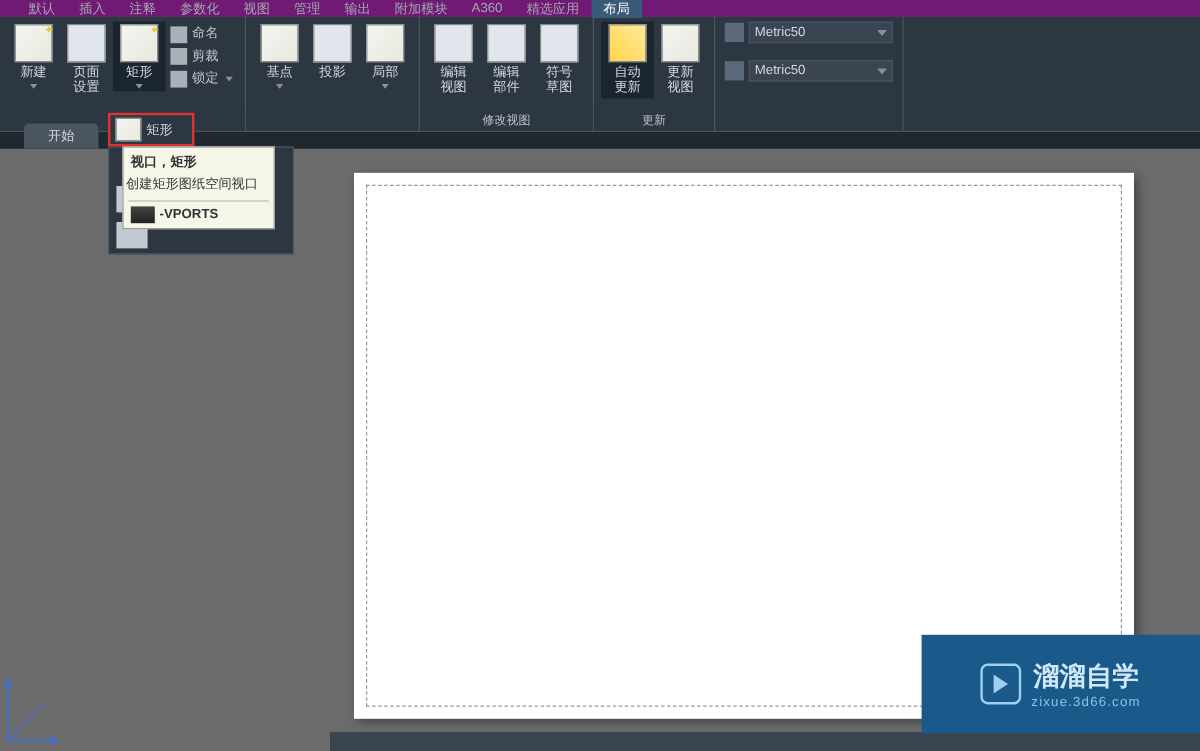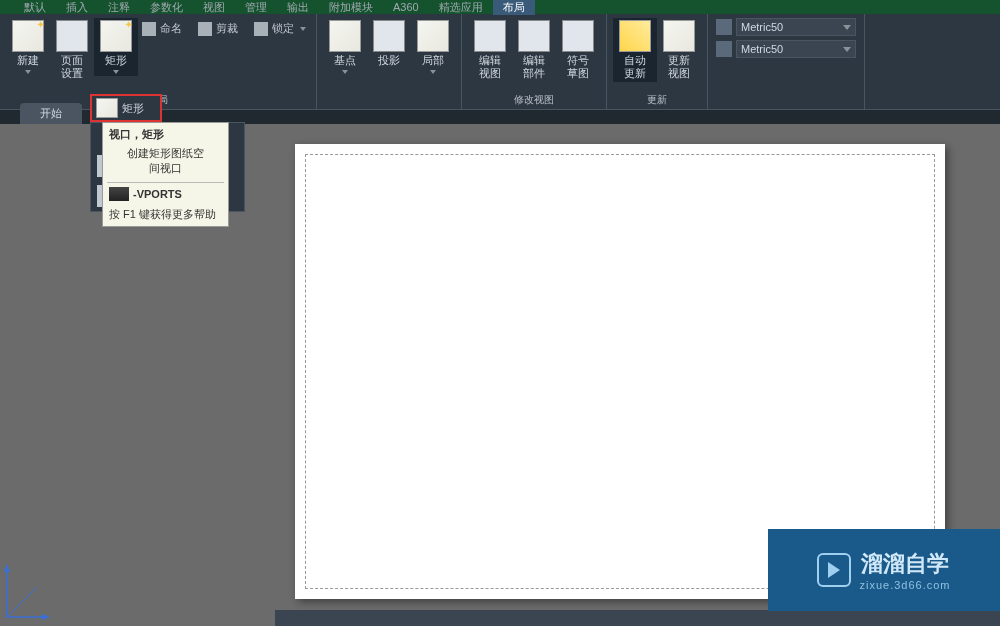--- a/index.html
+++ b/index.html
@@ -1,42 +1,42 @@
 <!DOCTYPE html>
 <html><head>
   <meta charset="utf-8">
   <style>
     * { margin: 0; padding: 0; box-sizing: border-box; font-family: "Microsoft YaHei", sans-serif; }
     body { background: #6b6b6b; width: 1000px; height: 626px; overflow: hidden; position: relative; }
     
-    .menubar { background: #14532d; height: 14px; display: flex; align-items: center; font-size: 11px; color: #a0a8b0; padding-left: 14px; }
+    .menubar { background: #701a75; height: 14px; display: flex; align-items: center; font-size: 11px; color: #a0a8b0; padding-left: 14px; }
     .menubar-item { padding: 0 10px; cursor: pointer; }
     .menubar-item.active { background: #3a5a7a; color: #fff; }
     
     .ribbon { background: #2d3741; height: 96px; display: flex; border-bottom: 1px solid #4a5561; }
     
     .ribbon-panel { display: flex; flex-direction: column; border-right: 1px solid #4a5561; }
     .ribbon-panel-buttons { flex: 1; display: flex; align-items: flex-start; padding: 4px 6px 0; }
     .ribbon-panel-title { text-align: center; font-size: 10px; color: #b8c0c8; padding: 2px 0; background: #2d3741; }
     
     .big-btn { display: flex; flex-direction: column; align-items: center; gap: 2px; padding: 2px 6px; cursor: pointer; }
     .big-btn.active { background: #1a2530; }
     .big-btn-icon { width: 32px; height: 32px; background: #c8d0d8; display: flex; align-items: center; justify-content: center; }
     .big-btn-icon.page { background: #e0e6ec; border: 1px solid #888; }
     .big-btn-icon.paper { background: linear-gradient(135deg, #f5f5f0, #e8e8e0); border: 1px solid #999; position: relative; }
     .big-btn-icon.paper.star::after { content: '✦'; position: absolute; top: -2px; right: -2px; color: #f5c542; font-size: 10px; }
     .big-btn-icon.auto { background: linear-gradient(45deg, #ffd54a, #ffeb9c); border: 1px solid #999; }
     .big-btn-label { font-size: 11px; color: #d0d8e0; text-align: left; line-height: 1.2; }
     .drop-arrow { width: 0; height: 0; border-left: 3px solid transparent; border-right: 3px solid transparent; border-top: 4px solid #8a9299; margin-top: 1px; }
     
-    .small-btns { display: flex; gap: 16px; padding: 2px 4px; }
+    .small-btns { display: flex; flex-direction: column; gap: 1px; padding: 2px 4px; }
     .small-btn { display: flex; align-items: center; gap: 4px; font-size: 11px; color: #c0c8d0; cursor: pointer; line-height: 1.6; }
     .small-btn-icon { width: 14px; height: 14px; background: #a8b0b8; }
     
-    .style-panel { display: flex; flex-direction: column; gap: 4px; padding: 4px 8px; align-items: center; }
+    .style-panel { display: flex; flex-direction: column; gap: 14px; padding: 4px 8px; align-items: center; }
     .style-row { display: flex; align-items: center; gap: 4px; }
     .style-icon { width: 16px; height: 16px; background: #5a6a7a; }
     .style-dropdown { background: #3a4551; color: #d0d8e0; border: 1px solid #4a5561; font-size: 11px; padding: 1px 4px; width: 120px; height: 18px; display: flex; align-items: center; justify-content: space-between; }
     .dd-arrow { width: 0; height: 0; border-left: 4px solid transparent; border-right: 4px solid transparent; border-top: 5px solid #8a9299; }
     
     .tabs { background: #202830; height: 14px; display: flex; align-items: flex-end; padding-left: 20px; }
     .tab { background: #4a5561; color: #d0d8e0; font-size: 11px; padding: 3px 20px; border-radius: 4px 4px 0 0; margin-right: 4px; cursor: pointer; }
     .tab-add { color: #8a9299; padding: 3px 10px; cursor: pointer; }
     
     .workspace { position: absolute; top: 134px; left: 0; right: 0; bottom: 0; background: #6b6b6b; }
@@ -47,21 +47,21 @@
     .rect-dropdown-hl { position: absolute; top: 94px; left: 90px; width: 72px; height: 28px; border: 2px solid #d33; background: #2d3741; display: flex; align-items: center; gap: 4px; padding: 2px 4px; z-index: 50; }
     .rect-dropdown-hl .di { width: 22px; height: 20px; background: linear-gradient(135deg,#f5f5f0,#e8e8e0); border: 1px solid #999; }
     .rect-dropdown-hl .dl { font-size: 11px; color: #d0d8e0; }
     
     .dropdown-menu { position: absolute; top: 122px; left: 90px; width: 155px; background: #2d3741; border: 1px solid #4a5561; z-index: 49; }
     .dd-item { display: flex; align-items: center; gap: 6px; padding: 4px 6px; cursor: pointer; }
     .dd-item-icon { width: 26px; height: 22px; background: #c0c8d0; }
     
     .tooltip { position: absolute; top: 122px; left: 102px; width: 127px; background: #f5f5e8; border: 1px solid #999; font-size: 11px; color: #333; z-index: 60; }
     .tt-title { padding: 4px 6px; font-weight: bold; }
-    .tt-desc { padding: 0 22px 6px; text-align: center; }
+    .tt-desc { padding: 0 2px 6px; }
     .tt-sep { border-top: 1px solid #bbb; margin: 0 4px; }
     .tt-cmd { padding: 4px 6px; display: flex; align-items: center; gap: 4px; font-weight: bold; }
     .tt-cmd-icon { width: 20px; height: 14px; background: linear-gradient(#444,#222); }
     .tt-help { padding: 2px 6px 4px; }
     
     .ucs-icon { position: absolute; left: 2px; bottom: 4px; width: 50px; height: 60px; }
     .ucs-icon svg { width: 100%; height: 100%; }
     
     .watermark { position: absolute; right: 0; bottom: 15px; width: 232px; height: 82px; background: #1a5a8a; display: flex; align-items: center; justify-content: center; gap: 8px; }
     .wm-icon { width: 34px; height: 34px; border: 2px solid #a0d0f0; border-radius: 6px; display: flex; align-items: center; justify-content: center; }
@@ -219,21 +219,20 @@
 </div>
 
 <div class="tooltip">
   <div class="tt-title">视口，矩形</div>
   <div class="tt-desc">创建矩形图纸空间视口</div>
   <div class="tt-sep"></div>
   <div class="tt-cmd">
       <span class="tt-cmd-icon"></span>
       <span>-VPORTS</span>
     </div>
-  <div class="tt-help">按 F1 键获得更多帮助</div>
 </div>
 
 <div class="tabs">
   <div class="tab">开始</div>
   <div class="tab-add">+</div>
 </div>
 
 <div class="workspace">
   <div class="paper-sheet">
     <div class="paper-margin"></div>

